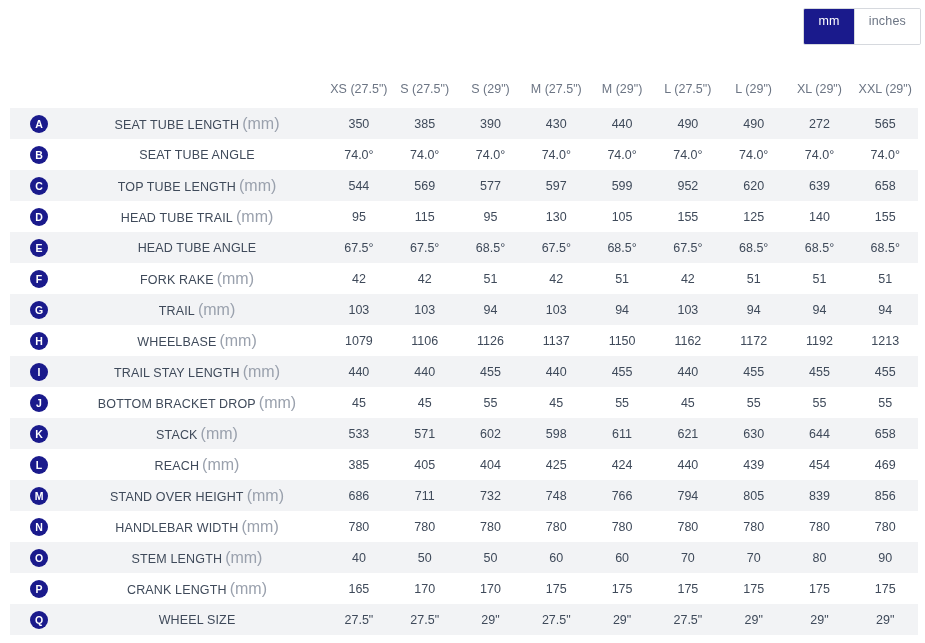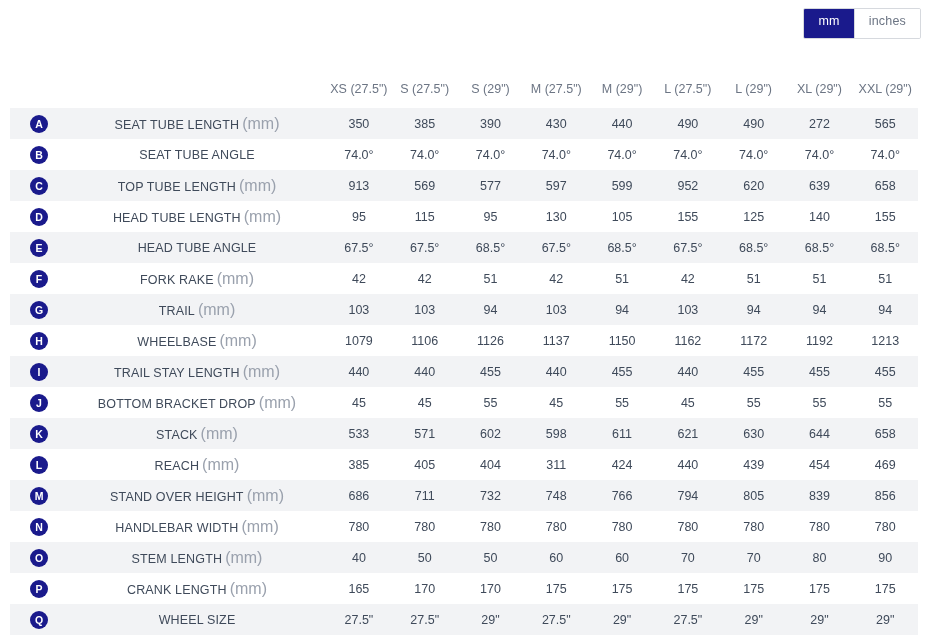--- a/index.html
+++ b/index.html
@@ -25,21 +25,21 @@
     top: 8px;
     right: 4px;
     display: flex;
     border: 1px solid #d6d9de;
     border-radius: 2px;
     overflow: hidden;
     background: #ffffff;
   }
   .unit-btn {
     font-size: 12.5px;
-    padding: 6px 14px 10px 14px;
+    padding: 6px 14px 16px 14px;
     line-height: 1;
     cursor: pointer;
     color: #6c7584;
     background: #ffffff;
     border: none;
     font-family: "Liberation Sans", sans-serif;
     letter-spacing: .2px;
   }
   .unit-btn.active {
     background: #1a1a8c;
@@ -176,33 +176,33 @@
           <td>74.0°</td>
           <td>74.0°</td>
           <td>74.0°</td>
           <td>74.0°</td>
           <td>74.0°</td>
           <td>74.0°</td>
         </tr>
         <tr class="odd">
           <td class="letter-cell"><span class="badge">C</span></td>
           <td class="label-cell"><span class="label-name">TOP TUBE LENGTH</span><span class="label-unit">(mm)</span></td>
-          <td>913</td>
+          <td>544</td>
           <td>569</td>
           <td>577</td>
           <td>597</td>
           <td>599</td>
           <td>952</td>
           <td>620</td>
           <td>639</td>
           <td>658</td>
         </tr>
         <tr class="even">
           <td class="letter-cell"><span class="badge">D</span></td>
-          <td class="label-cell"><span class="label-name">HEAD TUBE LENGTH</span><span class="label-unit">(mm)</span></td>
+          <td class="label-cell"><span class="label-name">HEAD TUBE TRAIL</span><span class="label-unit">(mm)</span></td>
           <td>95</td>
           <td>115</td>
           <td>95</td>
           <td>130</td>
           <td>105</td>
           <td>155</td>
           <td>125</td>
           <td>140</td>
           <td>155</td>
         </tr>
@@ -296,21 +296,21 @@
           <td>630</td>
           <td>644</td>
           <td>658</td>
         </tr>
         <tr class="even">
           <td class="letter-cell"><span class="badge">L</span></td>
           <td class="label-cell"><span class="label-name">REACH</span><span class="label-unit">(mm)</span></td>
           <td>385</td>
           <td>405</td>
           <td>404</td>
-          <td>311</td>
+          <td>425</td>
           <td>424</td>
           <td>440</td>
           <td>439</td>
           <td>454</td>
           <td>469</td>
         </tr>
         <tr class="odd">
           <td class="letter-cell"><span class="badge">M</span></td>
           <td class="label-cell"><span class="label-name">STAND OVER HEIGHT</span><span class="label-unit">(mm)</span></td>
           <td>686</td>

